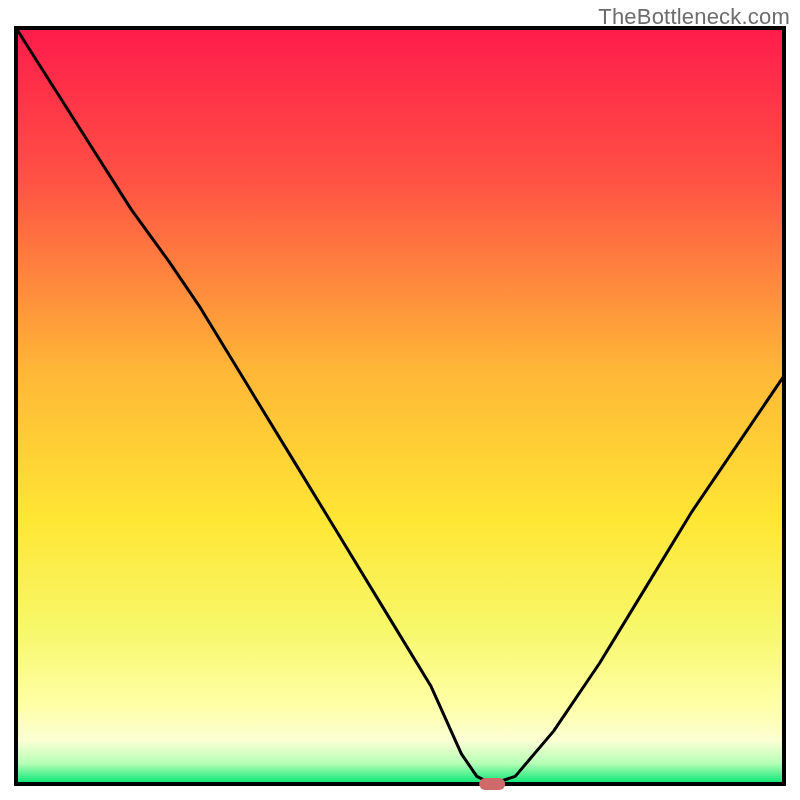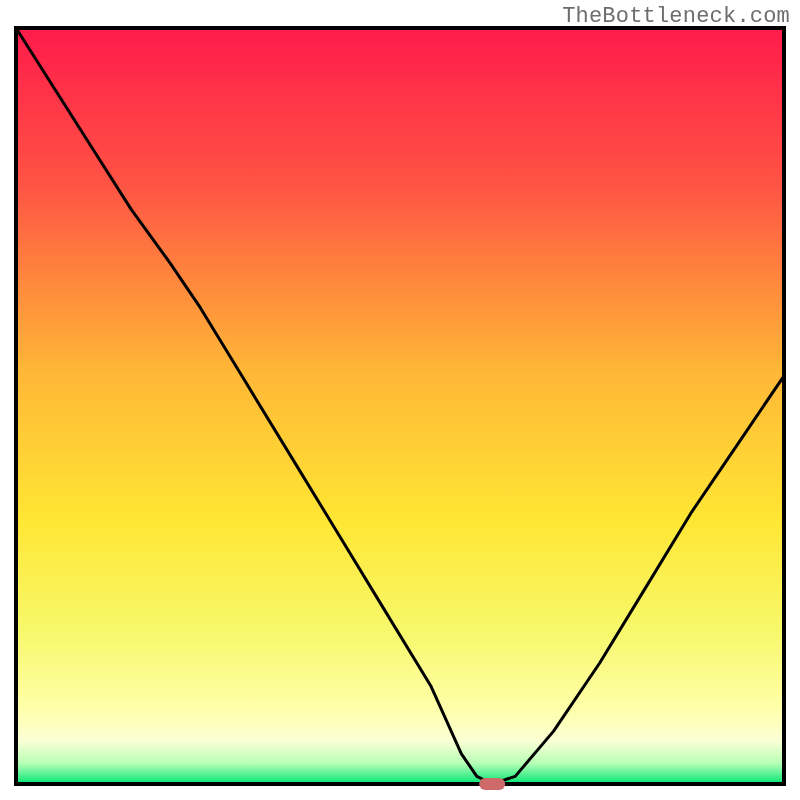--- a/index.html
+++ b/index.html
@@ -16,21 +16,20 @@
     height: 800px;
   }
   .watermark {
     position: absolute;
     top: 4px;
     right: 10px;
     color: #6d6d6d;
     font-size: 22px;
     font-weight: 500;
     letter-spacing: 0.2px;
-    font-family: Liberation Mono, monospace;
   }
   svg {
     display: block;
   }
 </style>
 </head>
 <body>
 
 <div class="container">
   <div class="watermark">TheBottleneck.com</div>

